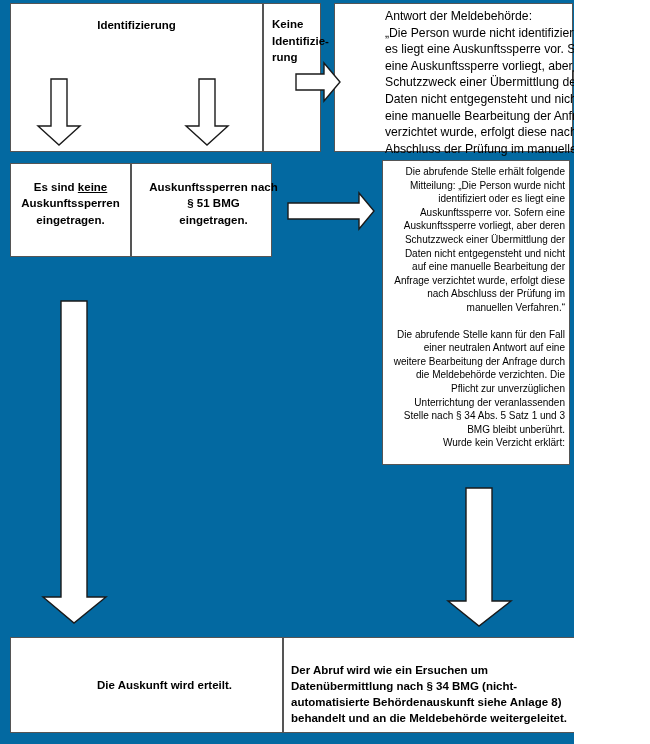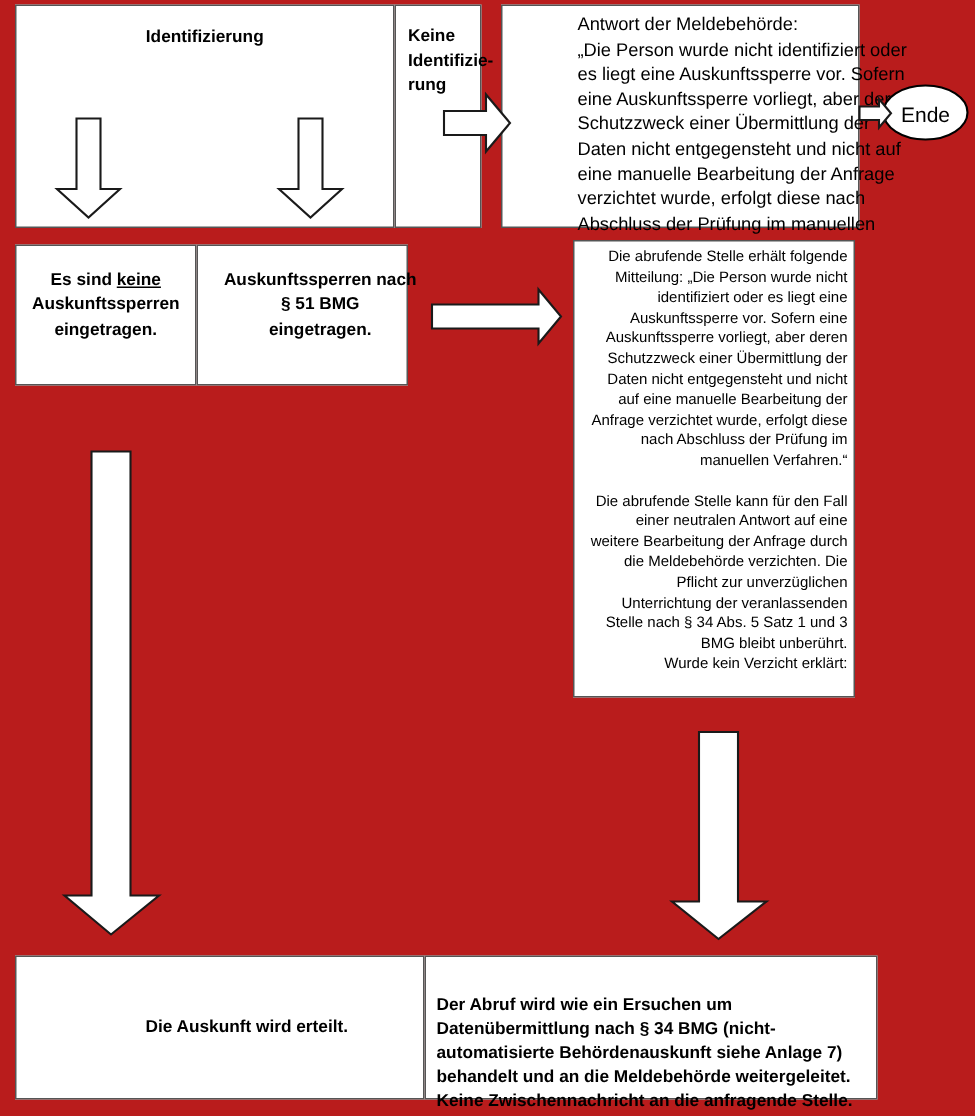--- a/index.html
+++ b/index.html
@@ -6,23 +6,23 @@
     margin: 0;
     padding: 0;
     background: #ffffff;
   }
   body {
     font-family: "Liberation Sans", sans-serif;
     color: #000000;
   }
   #canvas {
     position: relative;
-    width: 650px;
+    width: 574px;
     height: 744px;
-    background: #b91c1c;
+    background: #0369a1;
     overflow: hidden;
   }
   .box {
     position: absolute;
     box-sizing: border-box;
     border: 1px solid #555555;
     background: #ffffff;
   }
   .cell-text {
     position: absolute;
@@ -133,22 +133,21 @@
     <div>Wurde kein Verzicht erklärt:</div>
   </div>
 
   <div class="box" style="left:10px; top:637px; width:273px; height:96px;"></div>
 
   <div class="box" style="left:283px; top:637px; width:302px; height:96px;"></div>
 
   <div class="cell-text bold-center" style="left:28px; top:678px; width:273px;">Die Auskunft wird erteilt.</div>
 
   <div class="cell-text bold-left" style="left:291px; top:662px; width:287px; line-height:1.4;">
-    <div>Der Abruf wird wie ein Ersuchen um Datenübermittlung nach § 34 BMG (nicht-automatisierte Behördenauskunft siehe Anlage 7) behandelt und an die Meldebehörde weitergeleitet.</div>
-    <div>Keine Zwischennachricht an die anfragende Stelle.</div>
+    <div>Der Abruf wird wie ein Ersuchen um Datenübermittlung nach § 34 BMG (nicht-automatisierte Behördenauskunft siehe Anlage 8) behandelt und an die Meldebehörde weitergeleitet.</div>
   </div>
 
   <svg class="arrow" style="left:37px; top:78px;" width="44" height="68" viewBox="0 0 44 68">
     <polygon class="arrow-shape" points="14,1 30,1 30,48 43,48 22,67 1,48 14,48"></polygon>
   </svg>
 
   <svg class="arrow" style="left:185px; top:78px;" width="44" height="68" viewBox="0 0 44 68">
     <polygon class="arrow-shape" points="14,1 30,1 30,48 43,48 22,67 1,48 14,48"></polygon>
   </svg>
 

